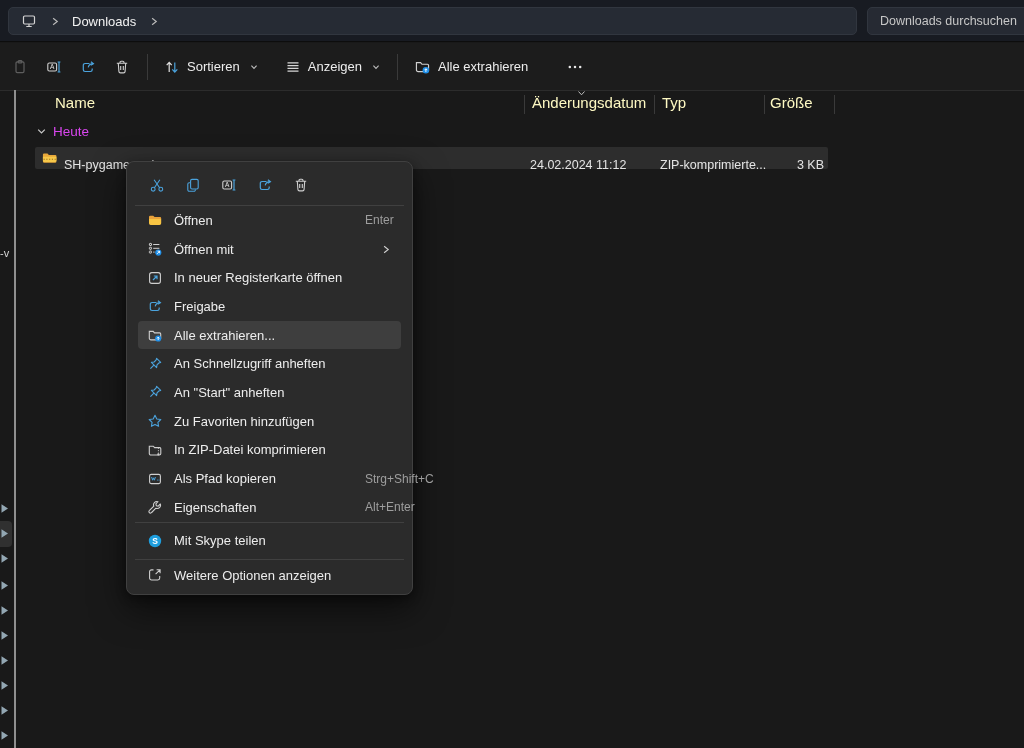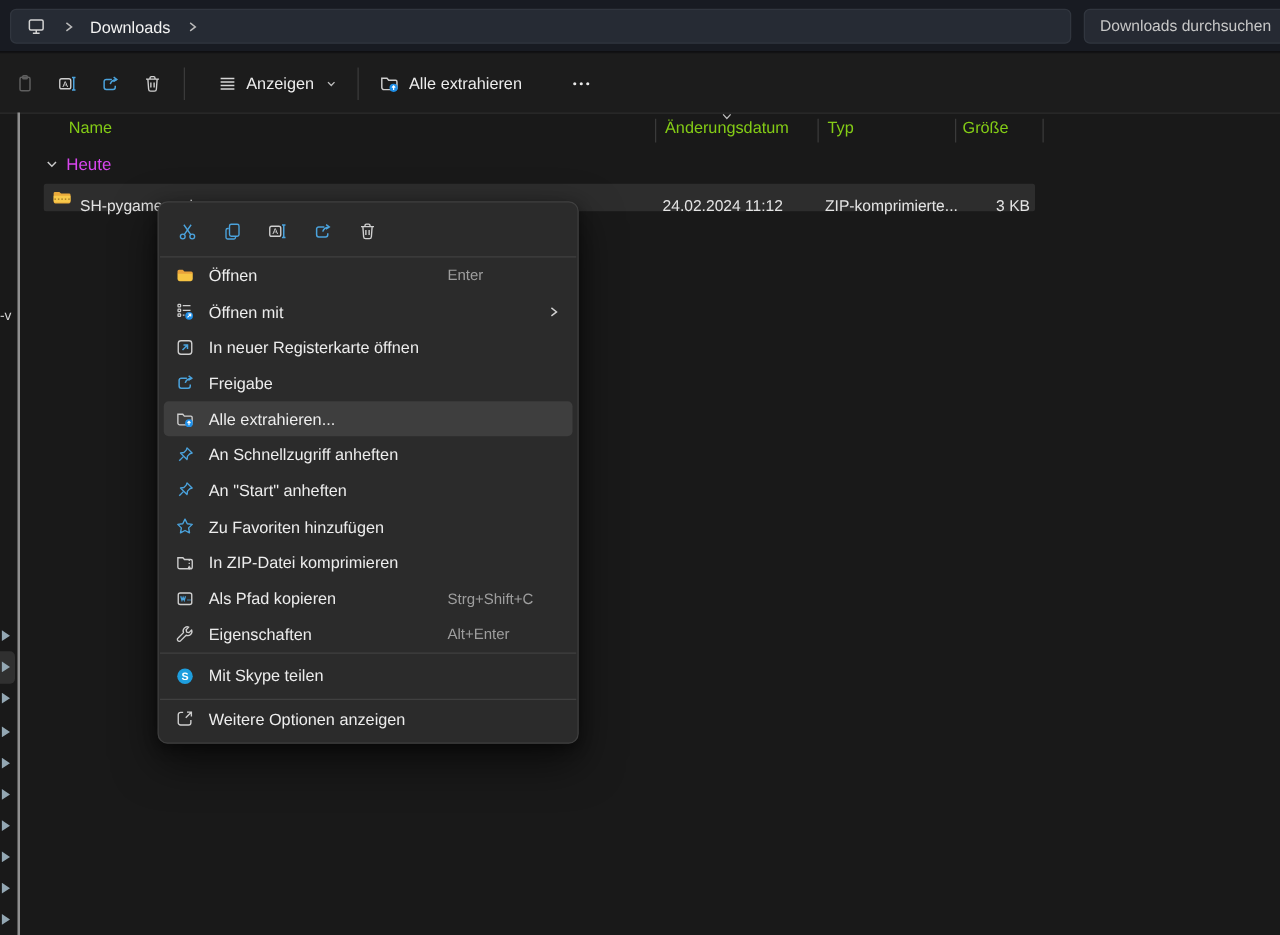--- a/index.html
+++ b/index.html
@@ -20,36 +20,36 @@
   
   #toolbar { left:0; top:43px; width:1024px; height:47px; background:#1c1c1c; display:flex; align-items:center; }
   .tbtn { height:36px; border-radius:4px; display:flex; align-items:center; justify-content:center; gap:7px;
     padding:0 8px; font-size:13px; color:#ececec; }
   .tbtn.icon-only { width:34px; padding:0; }
   .tdiv { width:1px; height:26px; background:#3a3a3a; margin:0 8px; }
   .chev { margin-left:2px; }
 
   
   #content-top-border { left:0; top:90px; width:1024px; height:1px; background:#2c2c2c; }
-  .colhead { top:94px; font-size:13px; color:#84cc16; }
+  .colhead { top:94px; font-size:15px; color:#fef9c3; }
   .coldiv { top:95px; width:1px; height:19px; background:#3a3a3a; }
   #group-row { left:36px; top:124px; display:flex; align-items:center; gap:6px; }
   #group-row span { font-size:13.5px; color:#d946ef; }
   #file-row { left:35px; top:147px; width:793px; height:22px; background:#2d2d2d; border-radius:2px; }
   .cell { top:150px; font-size:12.5px; color:#e4e4e4; white-space:nowrap;margin-top:8px; }
 
   
   #splitter { left:14px; top:90px; width:2px; height:658px; background:#8f8f8f; }
   #sidebar-clip { left:0; top:247px; font-size:11px; color:#d6d6d6; }
   .tree-ch { left:0; width:11px; height:11px; }
   #tree-sel { left:0; top:521px; width:12px; height:26px; background:#303030; border-radius:0 4px 4px 0; }
 
   
-  #ctx { left:126px; top:161px; width:337px; background:#2b2b2b; border:1px solid #404040; border-radius:8px;
-    padding:3px 1px; box-shadow:0 14px 34px rgba(0,0,0,.55), 0 3px 10px rgba(0,0,0,.4); }
+  #ctx { left:126px; top:161px; width:287px; background:#2b2b2b; border:1px solid #404040; border-radius:8px;
+    padding:3px 8px; box-shadow:0 14px 34px rgba(0,0,0,.55), 0 3px 10px rgba(0,0,0,.4); }
   #ctx-quick { height:40px; display:flex; align-items:center; gap:8px; padding-left:8px; }
   .qbtn { width:28px; height:28px; border-radius:4px; display:flex; align-items:center; justify-content:center; }
   .csep { height:1px; background:#404040; }
   .mi { position:relative; display:flex; align-items:center; height:28.7px; padding:0 12px; font-size:13px; color:#ededed; }
   .mi .mic { width:16px; margin-right:11px; flex:none; }
   .mi .mil { white-space:nowrap; }
   .mi .mia { position:absolute; left:230px; font-size:12px; color:#9e9e9e; }
   .mi .sub { position:absolute; right:13px; }
   .mi.hl { background:#3e3e3e; border-radius:4px; margin:0 3px; padding:0 9px; }
   .mi.tall { height:36px; }
@@ -112,20 +112,34 @@
     </span>
   </div>
   <div class="tbtn icon-only">
     <span>
       <svg width="16" height="16" viewBox="0 0 16 16" fill="none" stroke="#d0d0d0" stroke-width="1.1">
         <path d="M2.8 4.3h10.4M6 4.3v-.9A1.1 1.1 0 0 1 7.1 2.3h1.8A1.1 1.1 0 0 1 10 3.4v.9M4.3 4.3l.6 8.1a1.6 1.6 0 0 0 1.6 1.5h3a1.6 1.6 0 0 0 1.6-1.5l.6-8.1M6.7 7v4M9.3 7v4"></path>
         </svg>
     </span>
   </div>
   <div class="tdiv"></div>
+  <div class="tbtn">
+    <span>
+      <svg width="16" height="16" viewBox="0 0 16 16" fill="none" stroke-width="1.2">
+        <path d="M5.2 13V3.6M2.7 6.2 5.2 3.4l2.5 2.8" stroke="#e0e0e0"></path>
+        <path d="M10.8 3.6V13M8.3 10.4l2.5 2.8 2.5-2.8" stroke="#4ba3dd"></path>
+        </svg>
+    </span>
+    <span>Sortieren</span>
+    <span class="chev">
+      <svg width="10" height="10" viewBox="0 0 10 10" fill="none" stroke="#bdbdbd" stroke-width="1.1">
+          <path d="M2.4 3.7 5 6.4l2.6-2.7"></path>
+        </svg>
+    </span>
+  </div>
   <div style="width:10px"></div>
   <div class="tbtn">
     <span>
       <svg width="16" height="16" viewBox="0 0 16 16" fill="none" stroke="#d6d6d6" stroke-width="1.2">
         <path d="M2.5 3.8h11M2.5 6.6h11M2.5 9.4h11M2.5 12.2h11"></path>
         </svg>
     </span>
     <span>Anzeigen</span>
     <span class="chev">
       <svg width="10" height="10" viewBox="0 0 10 10" fill="none" stroke="#bdbdbd" stroke-width="1.1">

